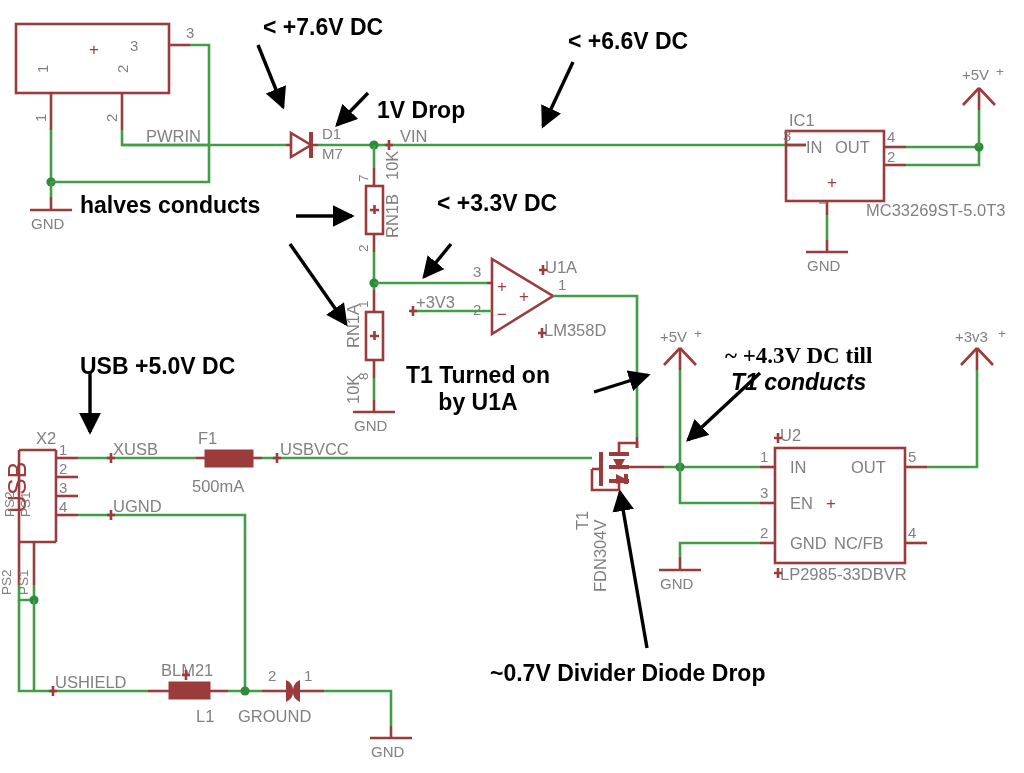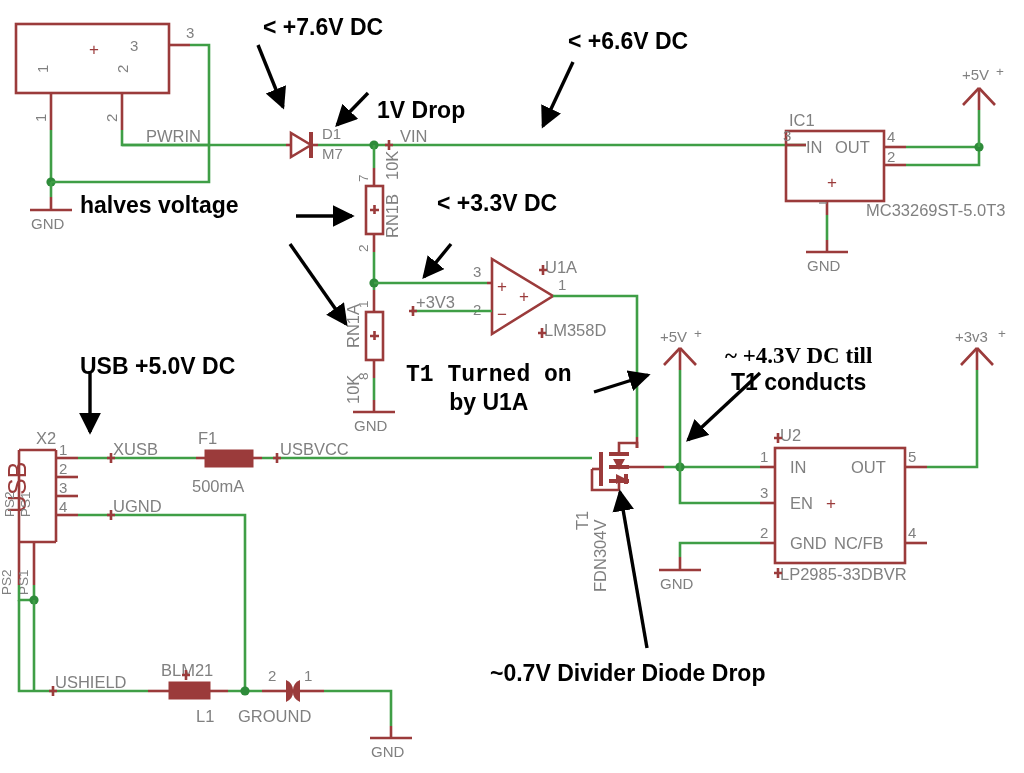--- a/index.html
+++ b/index.html
@@ -370,30 +370,30 @@
 
 <div class="anno" style="left:263px;top:14px;">&lt; +7.6V DC</div>
 
 <div class="anno" style="left:377px;top:72px;margin-top:25px;">1V Drop</div>
 
 <div class="anno" style="left:568px;top:28px;text-align:right;">&lt; +6.6V DC</div>
 
 <div class="anno" style="left:437px;top:190px;">&lt; +3.3V DC</div>
 
 <div style="position:absolute;left:80px;top:192px;">
-  <div class="anno" style="position:static;">halves voltage</div>
+  <div class="anno" style="position:static;">halves conducts</div>
 </div>
 
 <div style="position:absolute;left:406px;top:362px;">
-  <div class="anno" style="position:static;font-family:Liberation Mono, monospace;">T1 Turned on</div>
+  <div class="anno" style="position:static;">T1 Turned on</div>
   <div class="anno" style="position:static;text-align:center;">by U1A</div>
 </div>
 
 <div class="anno" style="left:36px;top:353px;margin-left:44px;">USB +5.0V DC</div>
 
 <div style="position:absolute;left:725px;top:342px;">
   <div class="anno" style="position:static;font-family:Liberation Serif, serif;">~ +4.3V DC till</div>
-  <div class="anno" style="position:static;text-align:center;">T1 conducts</div>
+  <div class="anno" style="position:static;text-align:center;font-style:italic;">T1 conducts</div>
 </div>
 
 <div class="anno" style="left:490px;top:660px;">~0.7V Divider Diode Drop</div>
 
 </div>
 
 </body></html>

